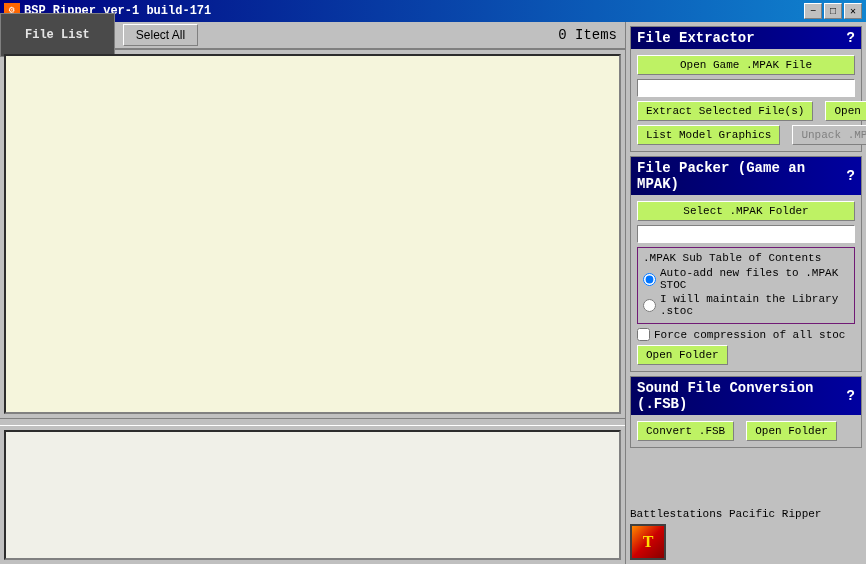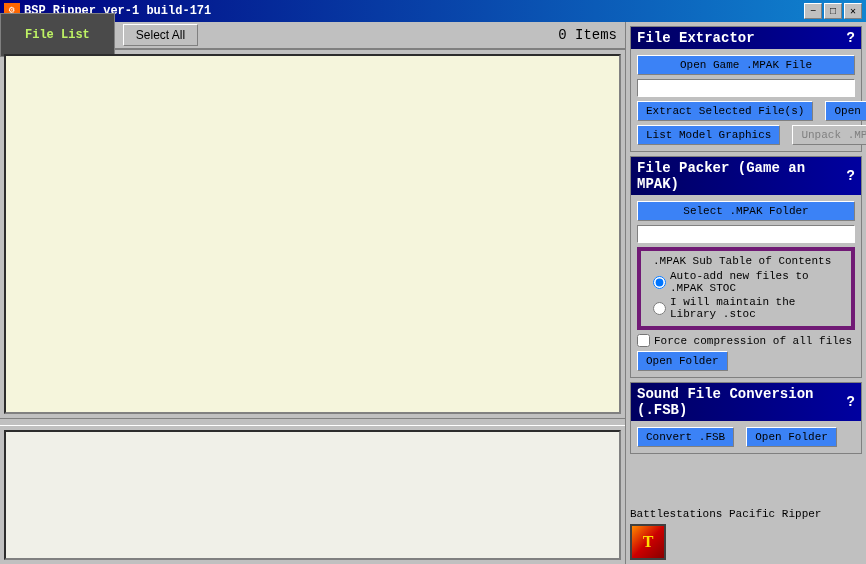--- a/index.html
+++ b/index.html
@@ -77,21 +77,21 @@
     
     .file-list-header {
       display: flex;
       align-items: center;
       background: #c0c0c0;
       border-bottom: 2px solid #808080;
       height: 28px;
     }
     .file-list-tab {
       background: #4a4a4a;
-      color: #bef264;
+      color: #e5e5e5;
       padding: 4px 24px;
       font-weight: bold;
       font-size: 12px;
       border: 1px solid #808080;
       height: 44px;
       display: flex;
       align-items: center;
     }
     .select-all-btn {
       margin-left: 8px;
@@ -166,21 +166,21 @@
     }
     .section-content {
       padding: 6px;
       display: flex;
       flex-direction: column;
       gap: 4px;
     }
 
     
     .win-btn {
-      background: #3b82f6;
+      background: #bef264;
       border: 1px solid;
       border-top-color: #ffffff;
       border-left-color: #ffffff;
       border-right-color: #808080;
       border-bottom-color: #808080;
       padding: 3px 8px;
       font-size: 11px;
       font-family: 'Courier New', Courier, monospace;
       cursor: pointer;
       white-space: nowrap;
@@ -209,22 +209,22 @@
       border-top-color: #808080;
       border-left-color: #808080;
       border-right-color: #ffffff;
       border-bottom-color: #ffffff;
       height: 18px;
       width: 100%;
     }
 
     
     .radio-group {
-      border: 4px solid #701a75;
-      padding: 4px 12px;
+      border: 1px solid #701a75;
+      padding: 4px 5px;
       font-size: 11px;
     }
     .radio-group-title {
       font-size: 11px;
       margin-bottom: 3px;
     }
     .radio-item {
       display: flex;
       align-items: center;
       gap: 4px;
@@ -327,21 +327,21 @@
             <input type="radio" name="stoc" checked="" style="">
             <label>Auto-add new files to .MPAK STOC</label>
           </div>
           <div class="radio-item">
             <input type="radio" name="stoc" style="">
             <label>I will maintain the Library .stoc</label>
           </div>
         </div>
         <div class="checkbox-item">
           <input type="checkbox" style="">
-          <label>Force compression of all files</label>
+          <label>Force compression of all stoc</label>
         </div>
         <div class="btn-row">
           <button class="win-btn">Open Folder</button>
         </div>
       </div>
     </div>
 
     <div class="section-box">
       <div class="section-header">
         <span>Sound File Conversion (.FSB)</span>

